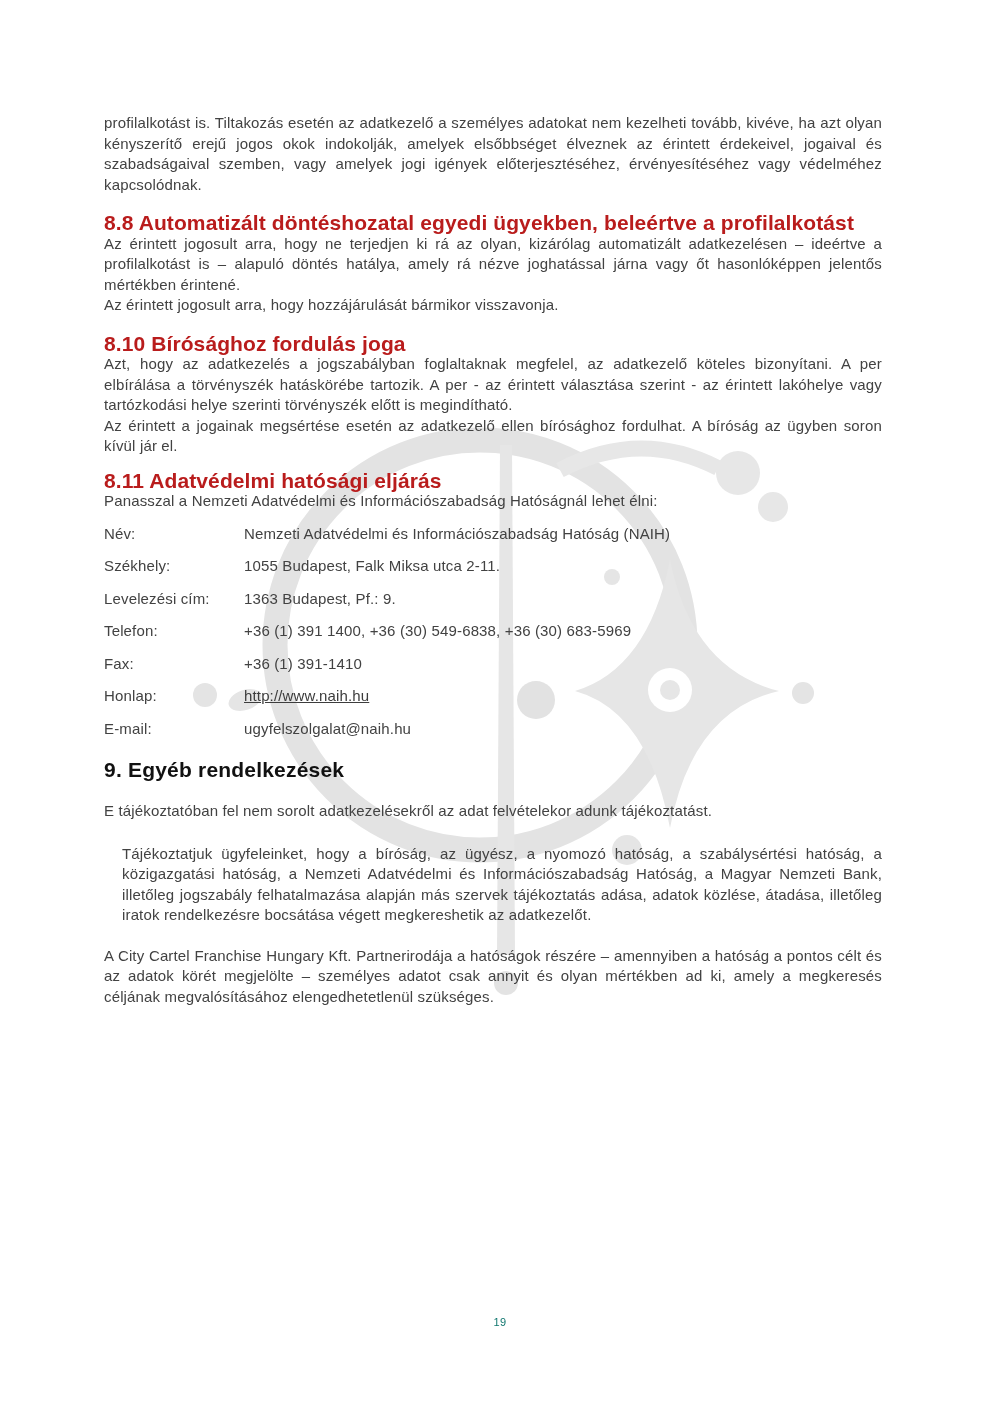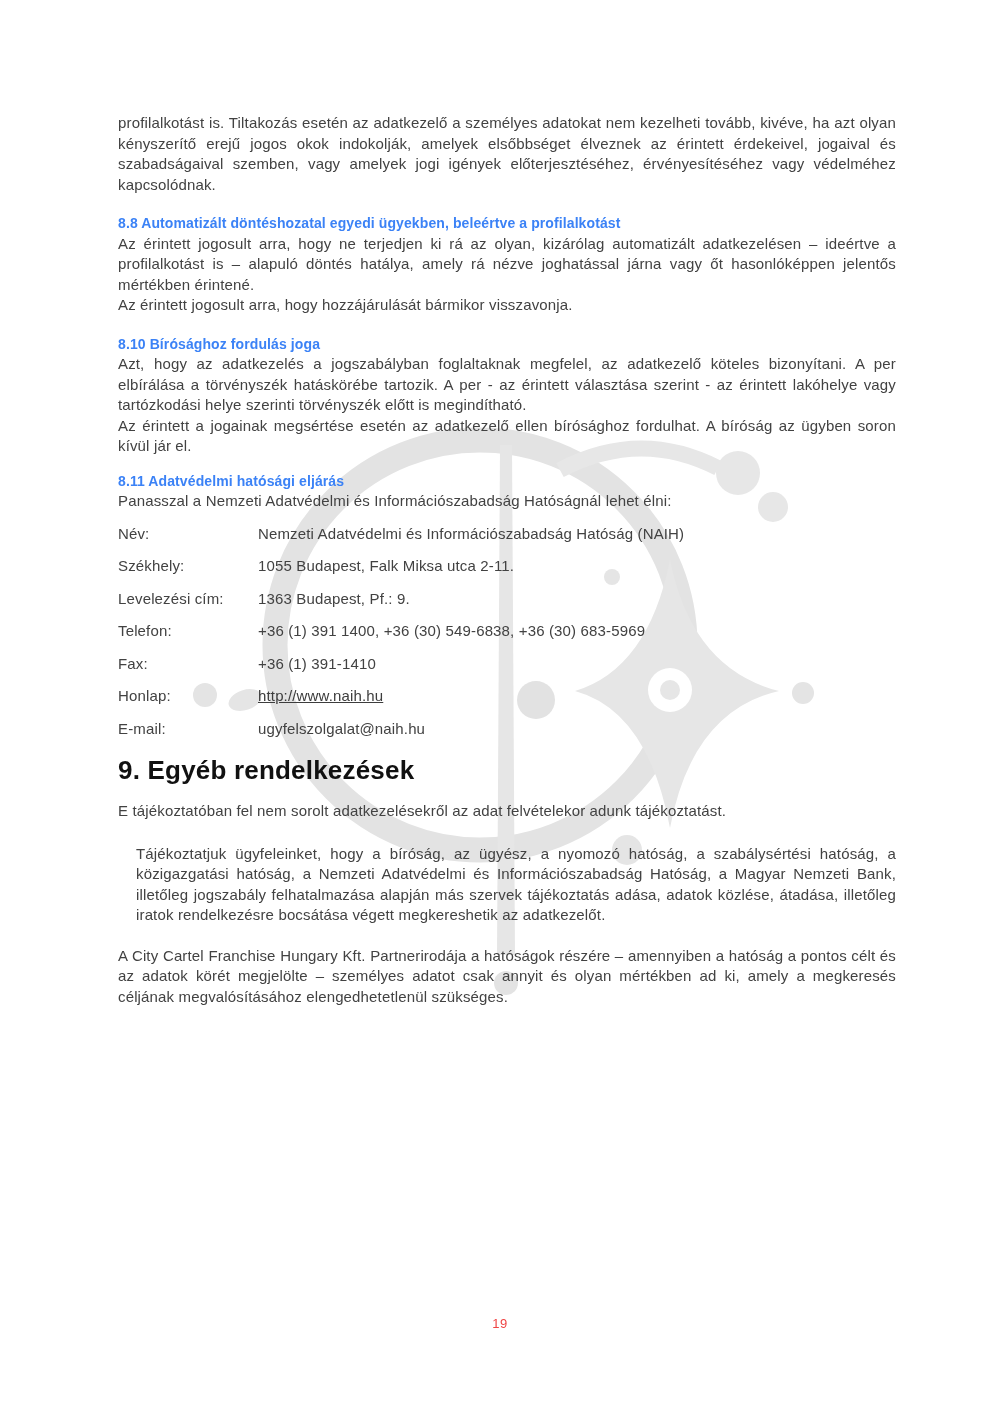--- a/index.html
+++ b/index.html
@@ -2,44 +2,44 @@
 <html><head>
 <meta charset="utf-8">
 <style>
   html,body{margin:0;padding:0;}
   body{
     width:1000px;height:1414px;position:relative;background:#ffffff;
     font-family:"Liberation Sans",sans-serif;overflow:hidden;
   }
   .watermark{position:absolute;left:0;top:0;z-index:0;pointer-events:none;}
   .content{
-    position:absolute;left:118px;top:113px;width:778px;z-index:1;
+    position:absolute;left:104px;top:113px;width:778px;z-index:1;
     color:#424242;font-size:15px;line-height:20.5px;letter-spacing:0.15px;
   }
   p{margin:0;}
   .just{text-align:justify;}
   h3.sec{
-    font-size:14px;line-height:20.5px;color:#3b82f6;font-weight:700;
+    font-size:21px;line-height:20.5px;color:#b91c1c;font-weight:700;
     margin:18px 0 0;letter-spacing:0.1px;
   }
   h3.sec.tight{margin-top:14px;}
   h2.big{
-    font-size:26px;line-height:30px;color:#111111;font-weight:700;
+    font-size:21px;line-height:30px;color:#111111;font-weight:700;
     margin:16px 0 8px;letter-spacing:0.2px;
   }
   .contact-row{display:flex;margin-top:12px;}
   .contact-row .lbl{width:140px;flex:0 0 140px;}
   .contact-row .val{flex:1;}
   .doc-link{color:#3d3d3d;text-decoration:underline;cursor:pointer;}
   .mt16{margin-top:16px;}
   .mt20{margin-top:20px;}
   .mt22{margin-top:22px;margin-left:18px;}
   .page-number{
     position:absolute;left:0;right:0;top:1316px;text-align:center;z-index:1;
-    color:#ef4444;font-size:13px;letter-spacing:0.5px;
+    color:#0f766e;font-size:11px;letter-spacing:0.5px;
   }
 </style>
 </head>
 <body>
 
 <svg class="watermark" width="1000" height="1414" viewBox="0 0 1000 1414" xmlns="http://www.w3.org/2000/svg">
   <g>
     <circle cx="480" cy="645" r="205" fill="none" stroke="#e3e3e3" stroke-width="25"></circle>
     <path d="M500 445 L512 445 L515 955 L497 955 Z" fill="#e6e6e6"></path>
     <circle cx="506" cy="983" r="12" fill="#e3e3e3"></circle>

